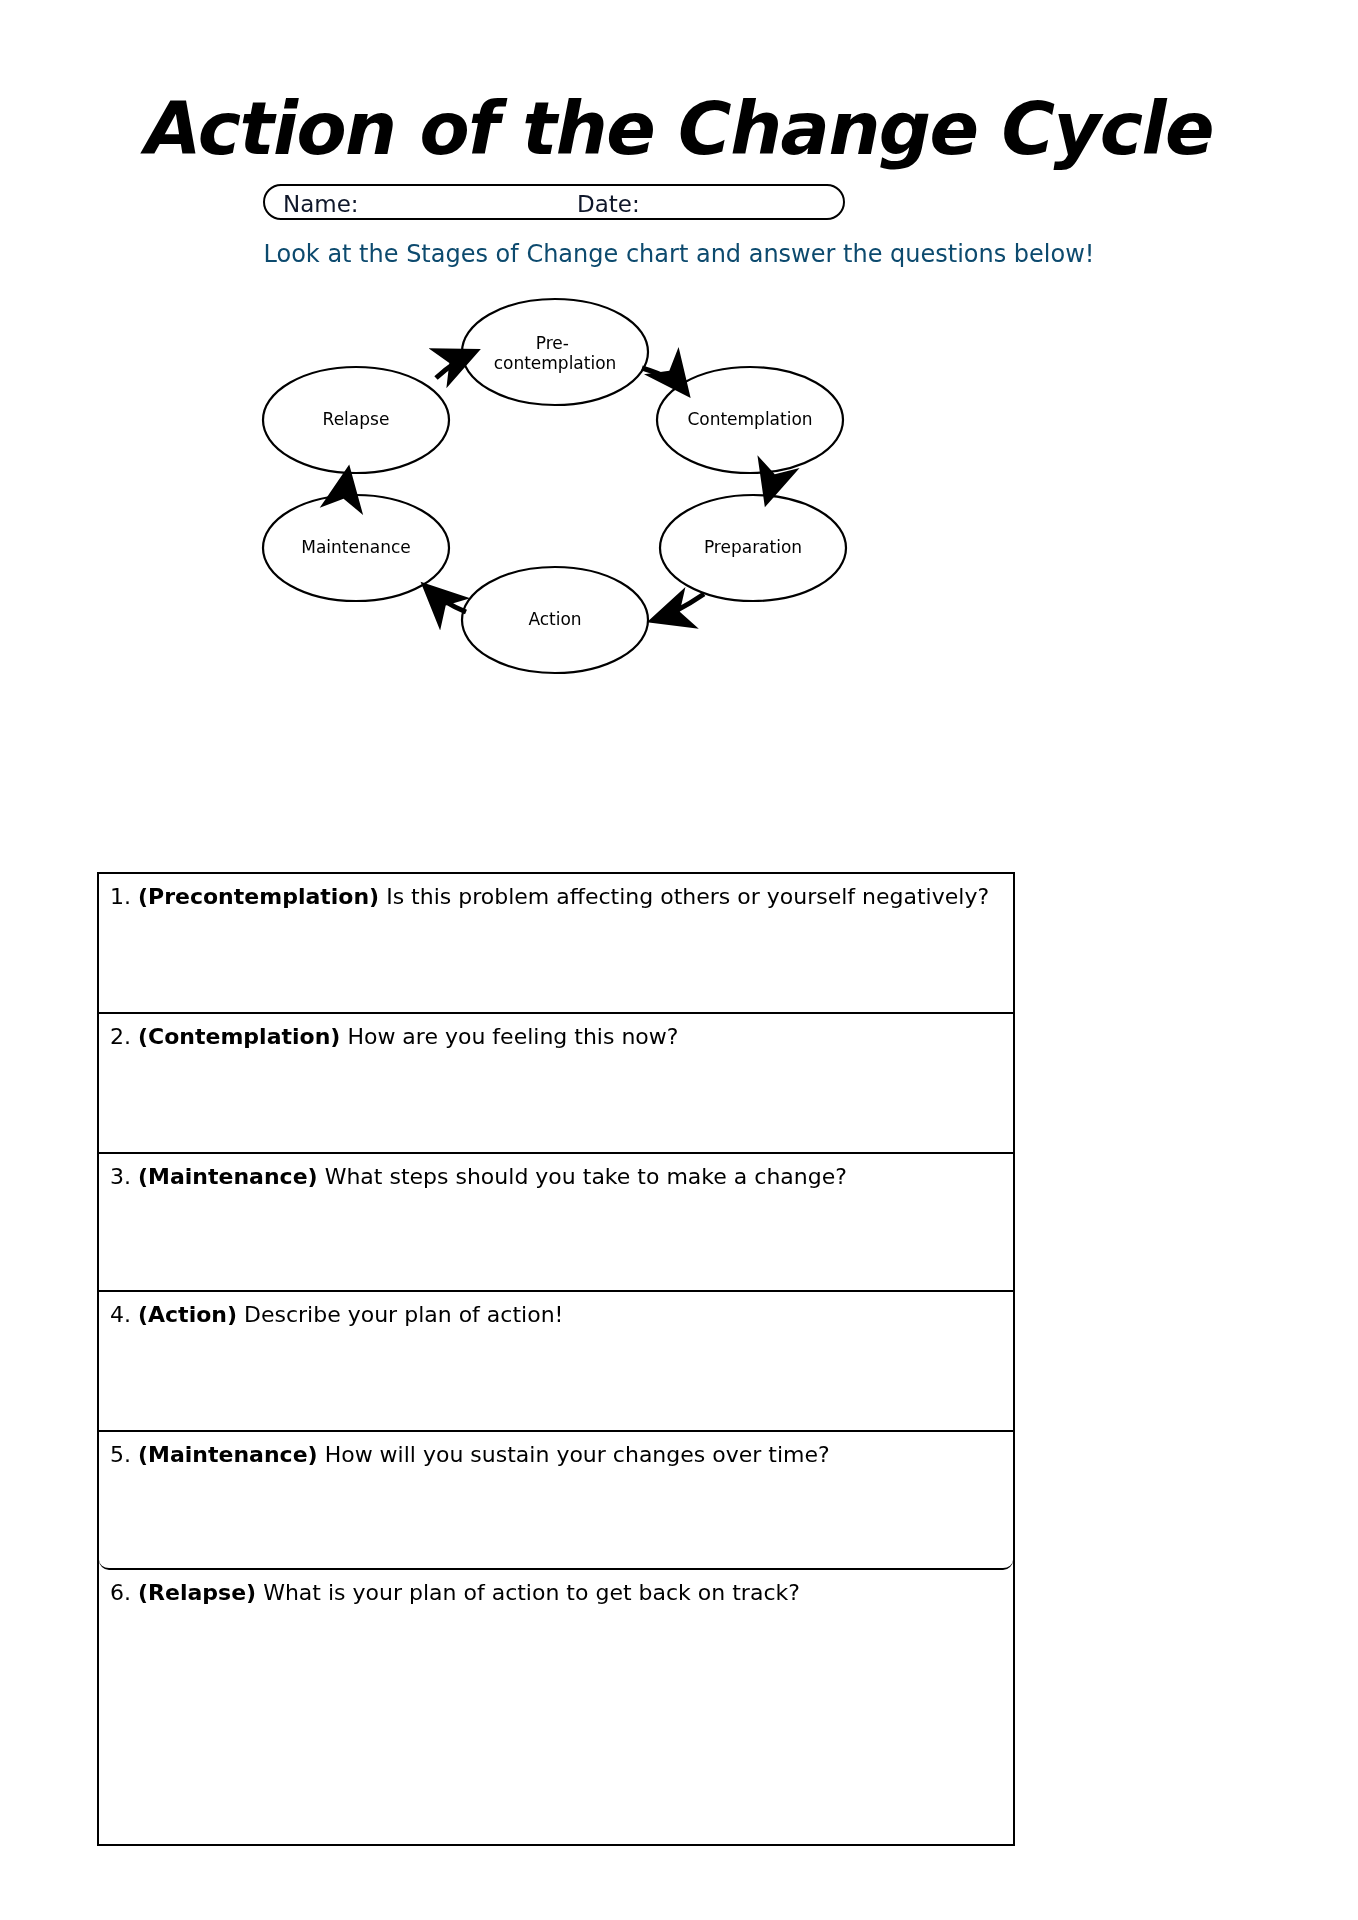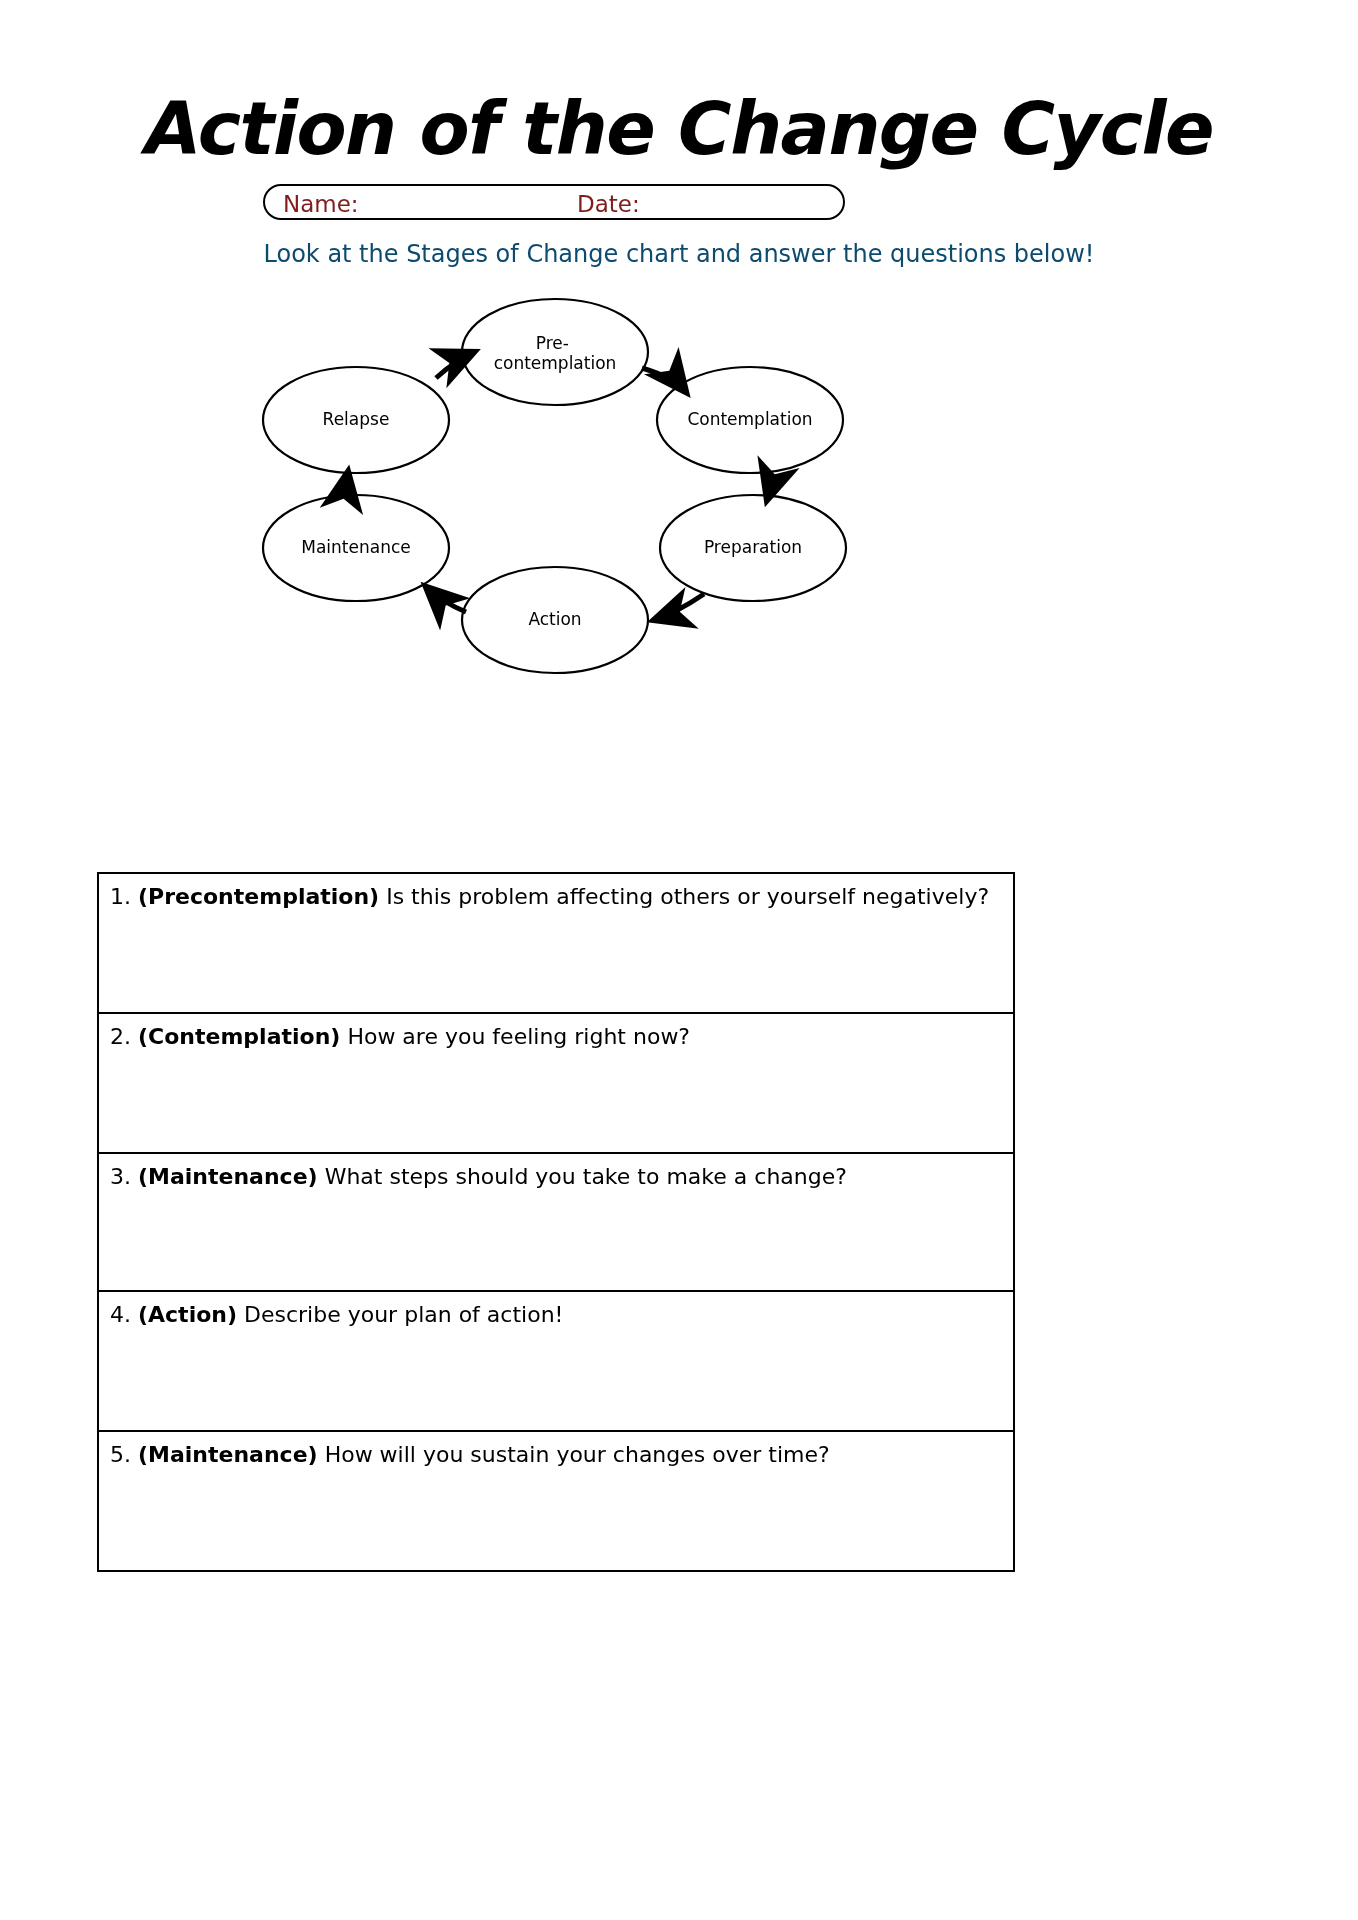--- a/index.html
+++ b/index.html
@@ -50,21 +50,21 @@
     border-radius: 18px;
     box-sizing: border-box;
     background: #ffffff;
   }
   .namebar-label {
     position: absolute;
     top: 3px;
     font-size: 23px;
     line-height: 30px;
     font-family: "DejaVu Sans", sans-serif;
-    color: #7f1d1d;
+    color: #0f172a;
     white-space: nowrap;
   }
   .namebar-label.name { left: 18px; }
   .namebar-label.date { left: 312px; }
 
   
   .instruction {
     position: absolute;
     top: 238px;
     left: 0;
@@ -194,21 +194,21 @@
         <span class="num">1.</span>
         <span class="stage">(Precontemplation)</span>
         <span class="body">Is this problem affecting others or yourself negatively?</span>
       </div>
     </div>
 
     <div class="qrow h2">
       <div class="qtext">
         <span class="num">2.</span>
         <span class="stage">(Contemplation)</span>
-        <span class="body">How are you feeling right now?</span>
+        <span class="body">How are you feeling this now?</span>
       </div>
     </div>
 
     <div class="qrow h3">
       <div class="qtext">
         <span class="num">3.</span>
         <span class="stage">(Maintenance)</span>
         <span class="body">What steps should you take to make a change?</span>
       </div>
     </div>
@@ -222,15 +222,22 @@
     </div>
 
     <div class="qrow h5">
       <div class="qtext">
         <span class="num">5.</span>
         <span class="stage">(Maintenance)</span>
         <span class="body">How will you sustain your changes over time?</span>
       </div>
     </div>
 
+    <div class="qrow h6">
+      <div class="qtext">
+        <span class="num">6.</span>
+        <span class="stage">(Relapse)</span>
+        <span class="body">What is your plan of action to get back on track?</span>
+      </div>
+    </div>
 
   </div>
 </div>
 
 </body></html>

